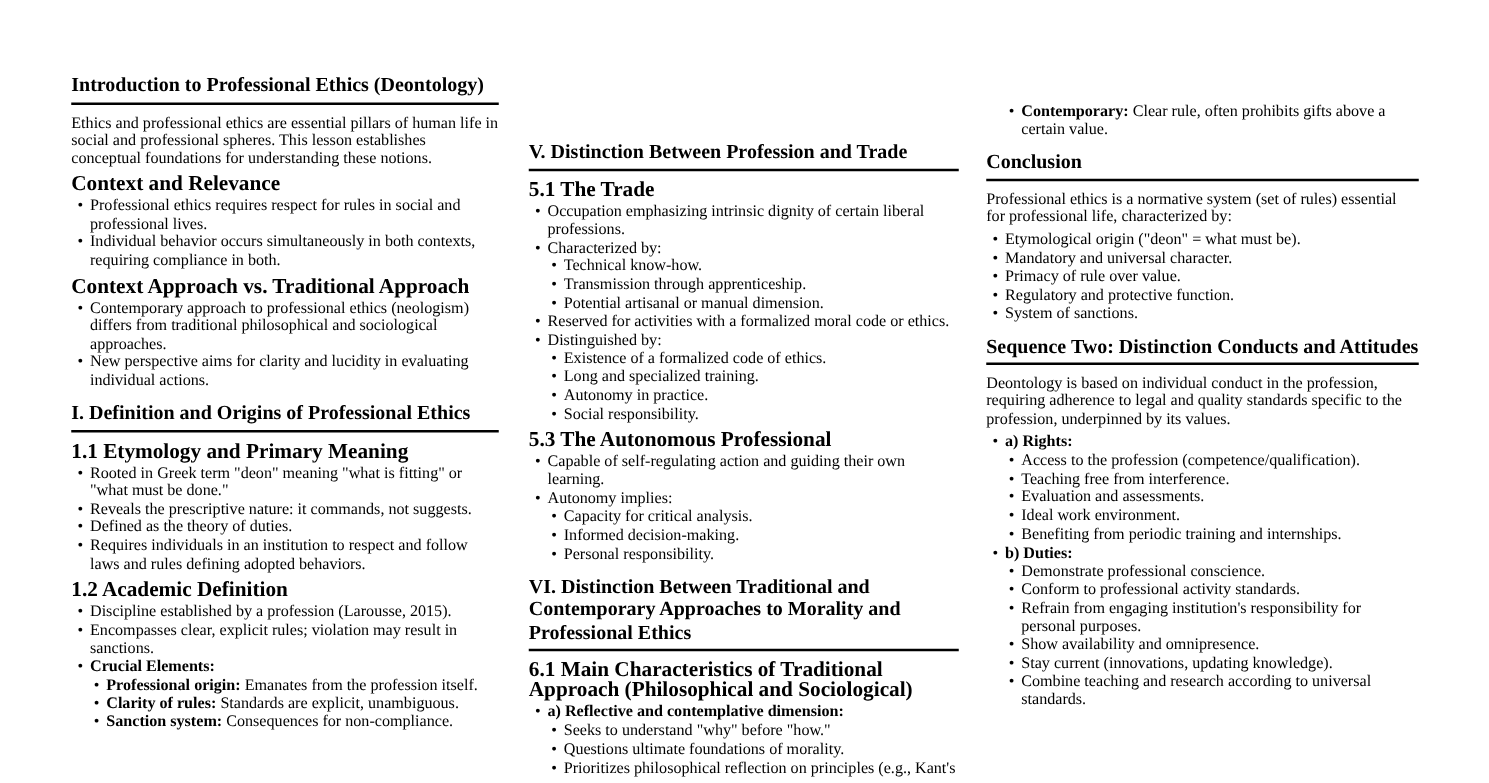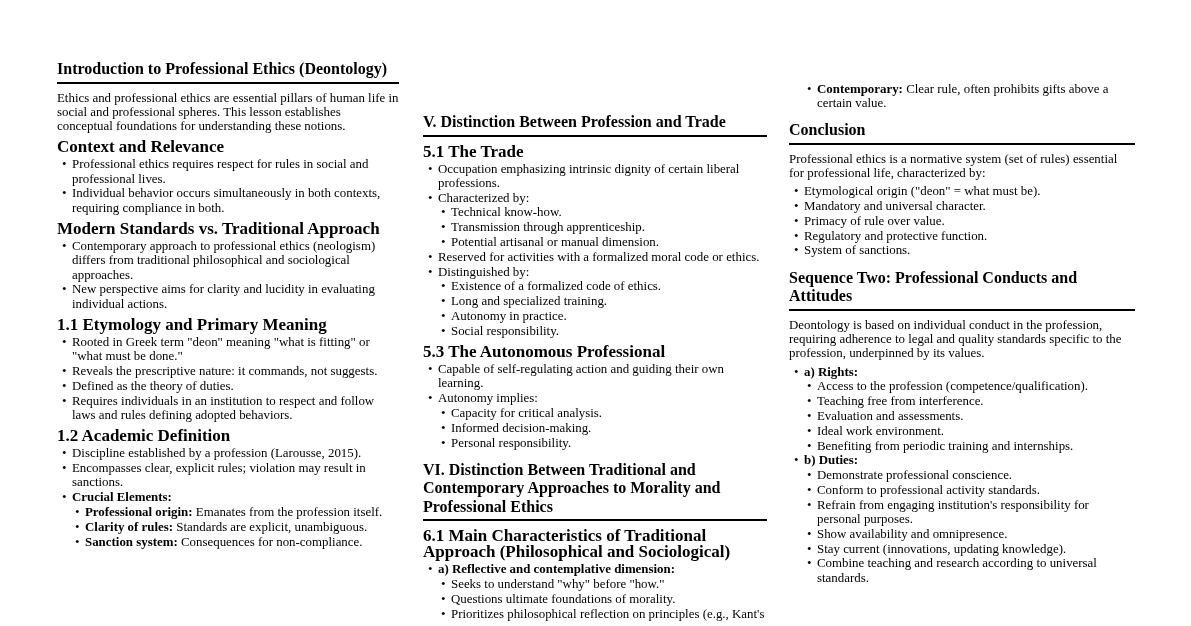--- a/index.html
+++ b/index.html
@@ -40,29 +40,30 @@
       <div class="p">Ethics and professional ethics are essential pillars of human life in social and professional spheres. This lesson establishes conceptual foundations for understanding these notions.</div>
       <div class="h2">Context and Relevance</div>
       <div class="li li1">
         <span class="bullet">•</span>
         <span class="li-text"><span>Professional ethics requires respect for rules in social and professional lives.</span></span>
       </div>
       <div class="li li1">
         <span class="bullet">•</span>
         <span class="li-text"><span>Individual behavior occurs simultaneously in both contexts, requiring compliance in both.</span></span>
       </div>
-      <div class="h2">Modern Standards vs. Traditional Approach</div>
+      <div class="h2">Context Approach vs. Traditional Approach</div>
       <div class="li li1">
         <span class="bullet">•</span>
         <span class="li-text"><span>Contemporary approach to professional ethics (neologism) differs from traditional philosophical and sociological approaches.</span></span>
       </div>
       <div class="li li1">
         <span class="bullet">•</span>
         <span class="li-text"><span>New perspective aims for clarity and lucidity in evaluating individual actions.</span></span>
       </div>
+      <div class="h1">I. Definition and Origins of Professional Ethics</div>
       <div class="h2">1.1 Etymology and Primary Meaning</div>
       <div class="li li1">
         <span class="bullet">•</span>
         <span class="li-text"><span>Rooted in Greek term "deon" meaning "what is fitting" or "what must be done."</span></span>
       </div>
       <div class="li li1">
         <span class="bullet">•</span>
         <span class="li-text"><span>Reveals the prescriptive nature: it commands, not suggests.</span></span>
       </div>
       <div class="li li1">
@@ -206,21 +207,21 @@
         <span class="li-text"><span>Primacy of rule over value.</span></span>
       </div>
       <div class="li li1">
         <span class="bullet">•</span>
         <span class="li-text"><span>Regulatory and protective function.</span></span>
       </div>
       <div class="li li1">
         <span class="bullet">•</span>
         <span class="li-text"><span>System of sanctions.</span></span>
       </div>
-      <div class="h1">Sequence Two: Professional Conducts and Attitudes</div>
+      <div class="h1">Sequence Two: Distinction Conducts and Attitudes</div>
       <div class="p">Deontology is based on individual conduct in the profession, requiring adherence to legal and quality standards specific to the profession, underpinned by its values.</div>
       <div class="li li1">
         <span class="bullet">•</span>
         <span class="li-text"><strong>a) Rights:</strong></span>
       </div>
       <div class="li li2">
         <span class="bullet">•</span>
         <span class="li-text"><span>Access to the profession (competence/qualification).</span></span>
       </div>
       <div class="li li2">

